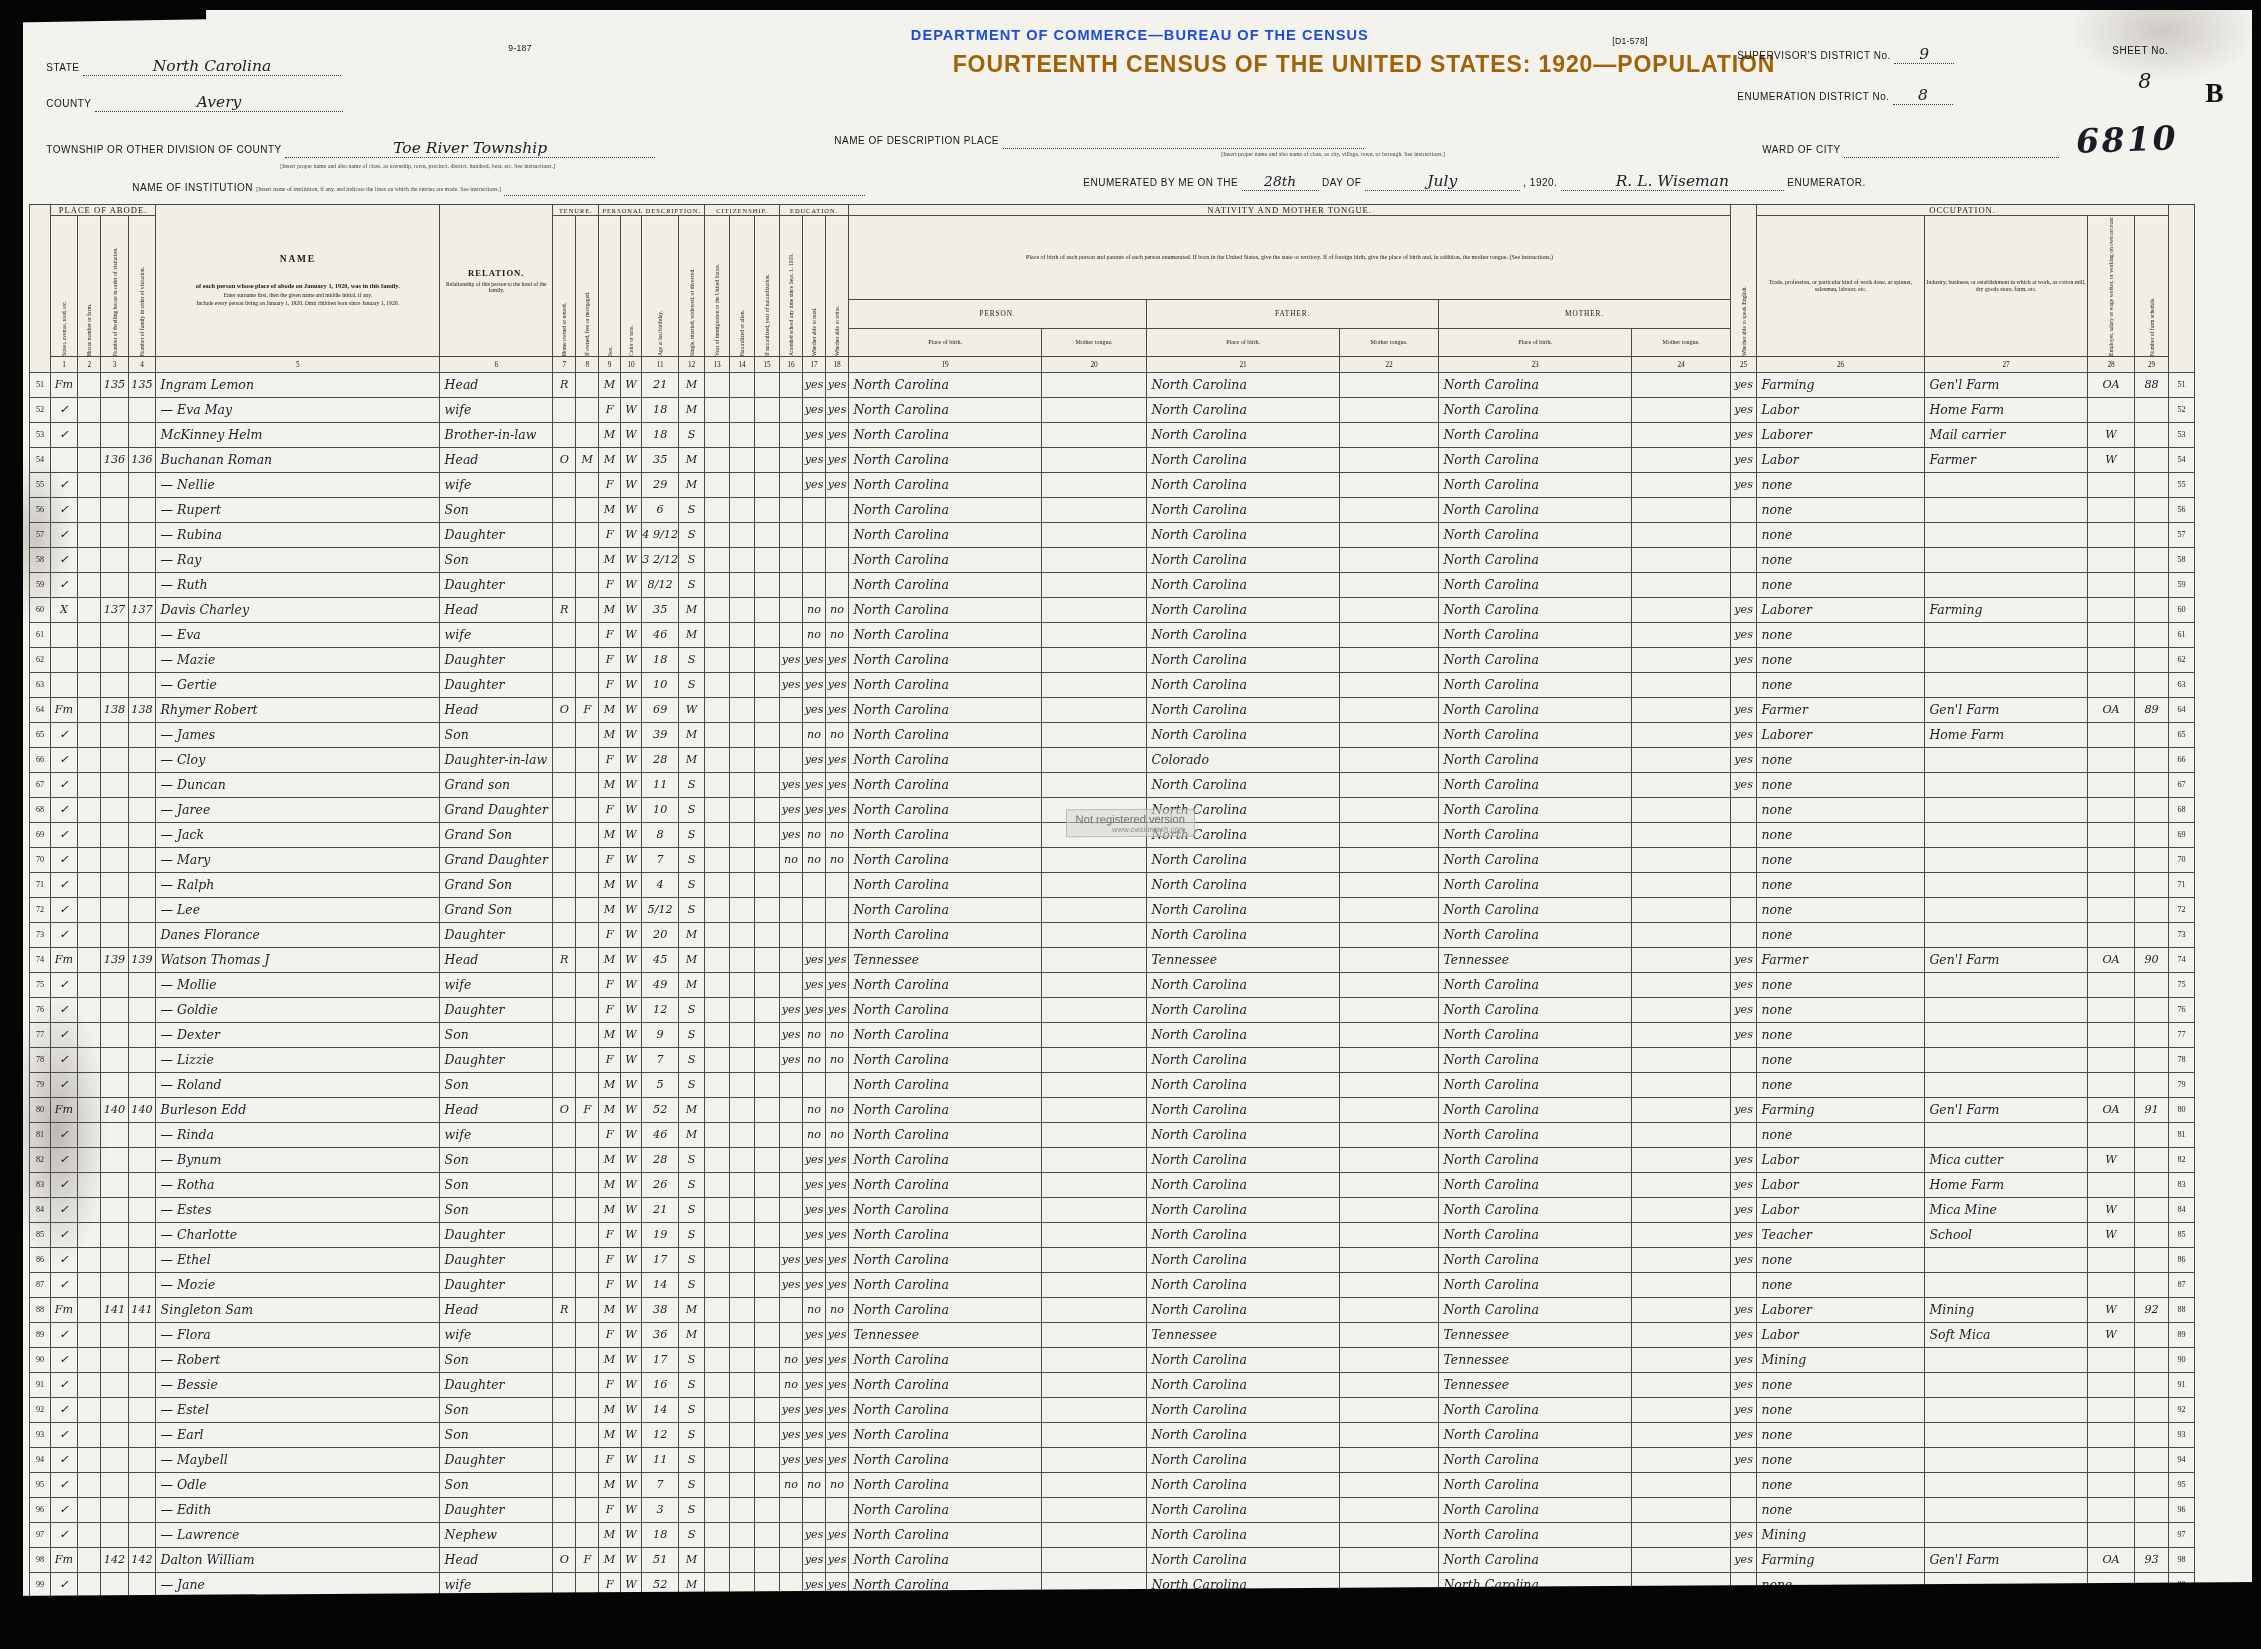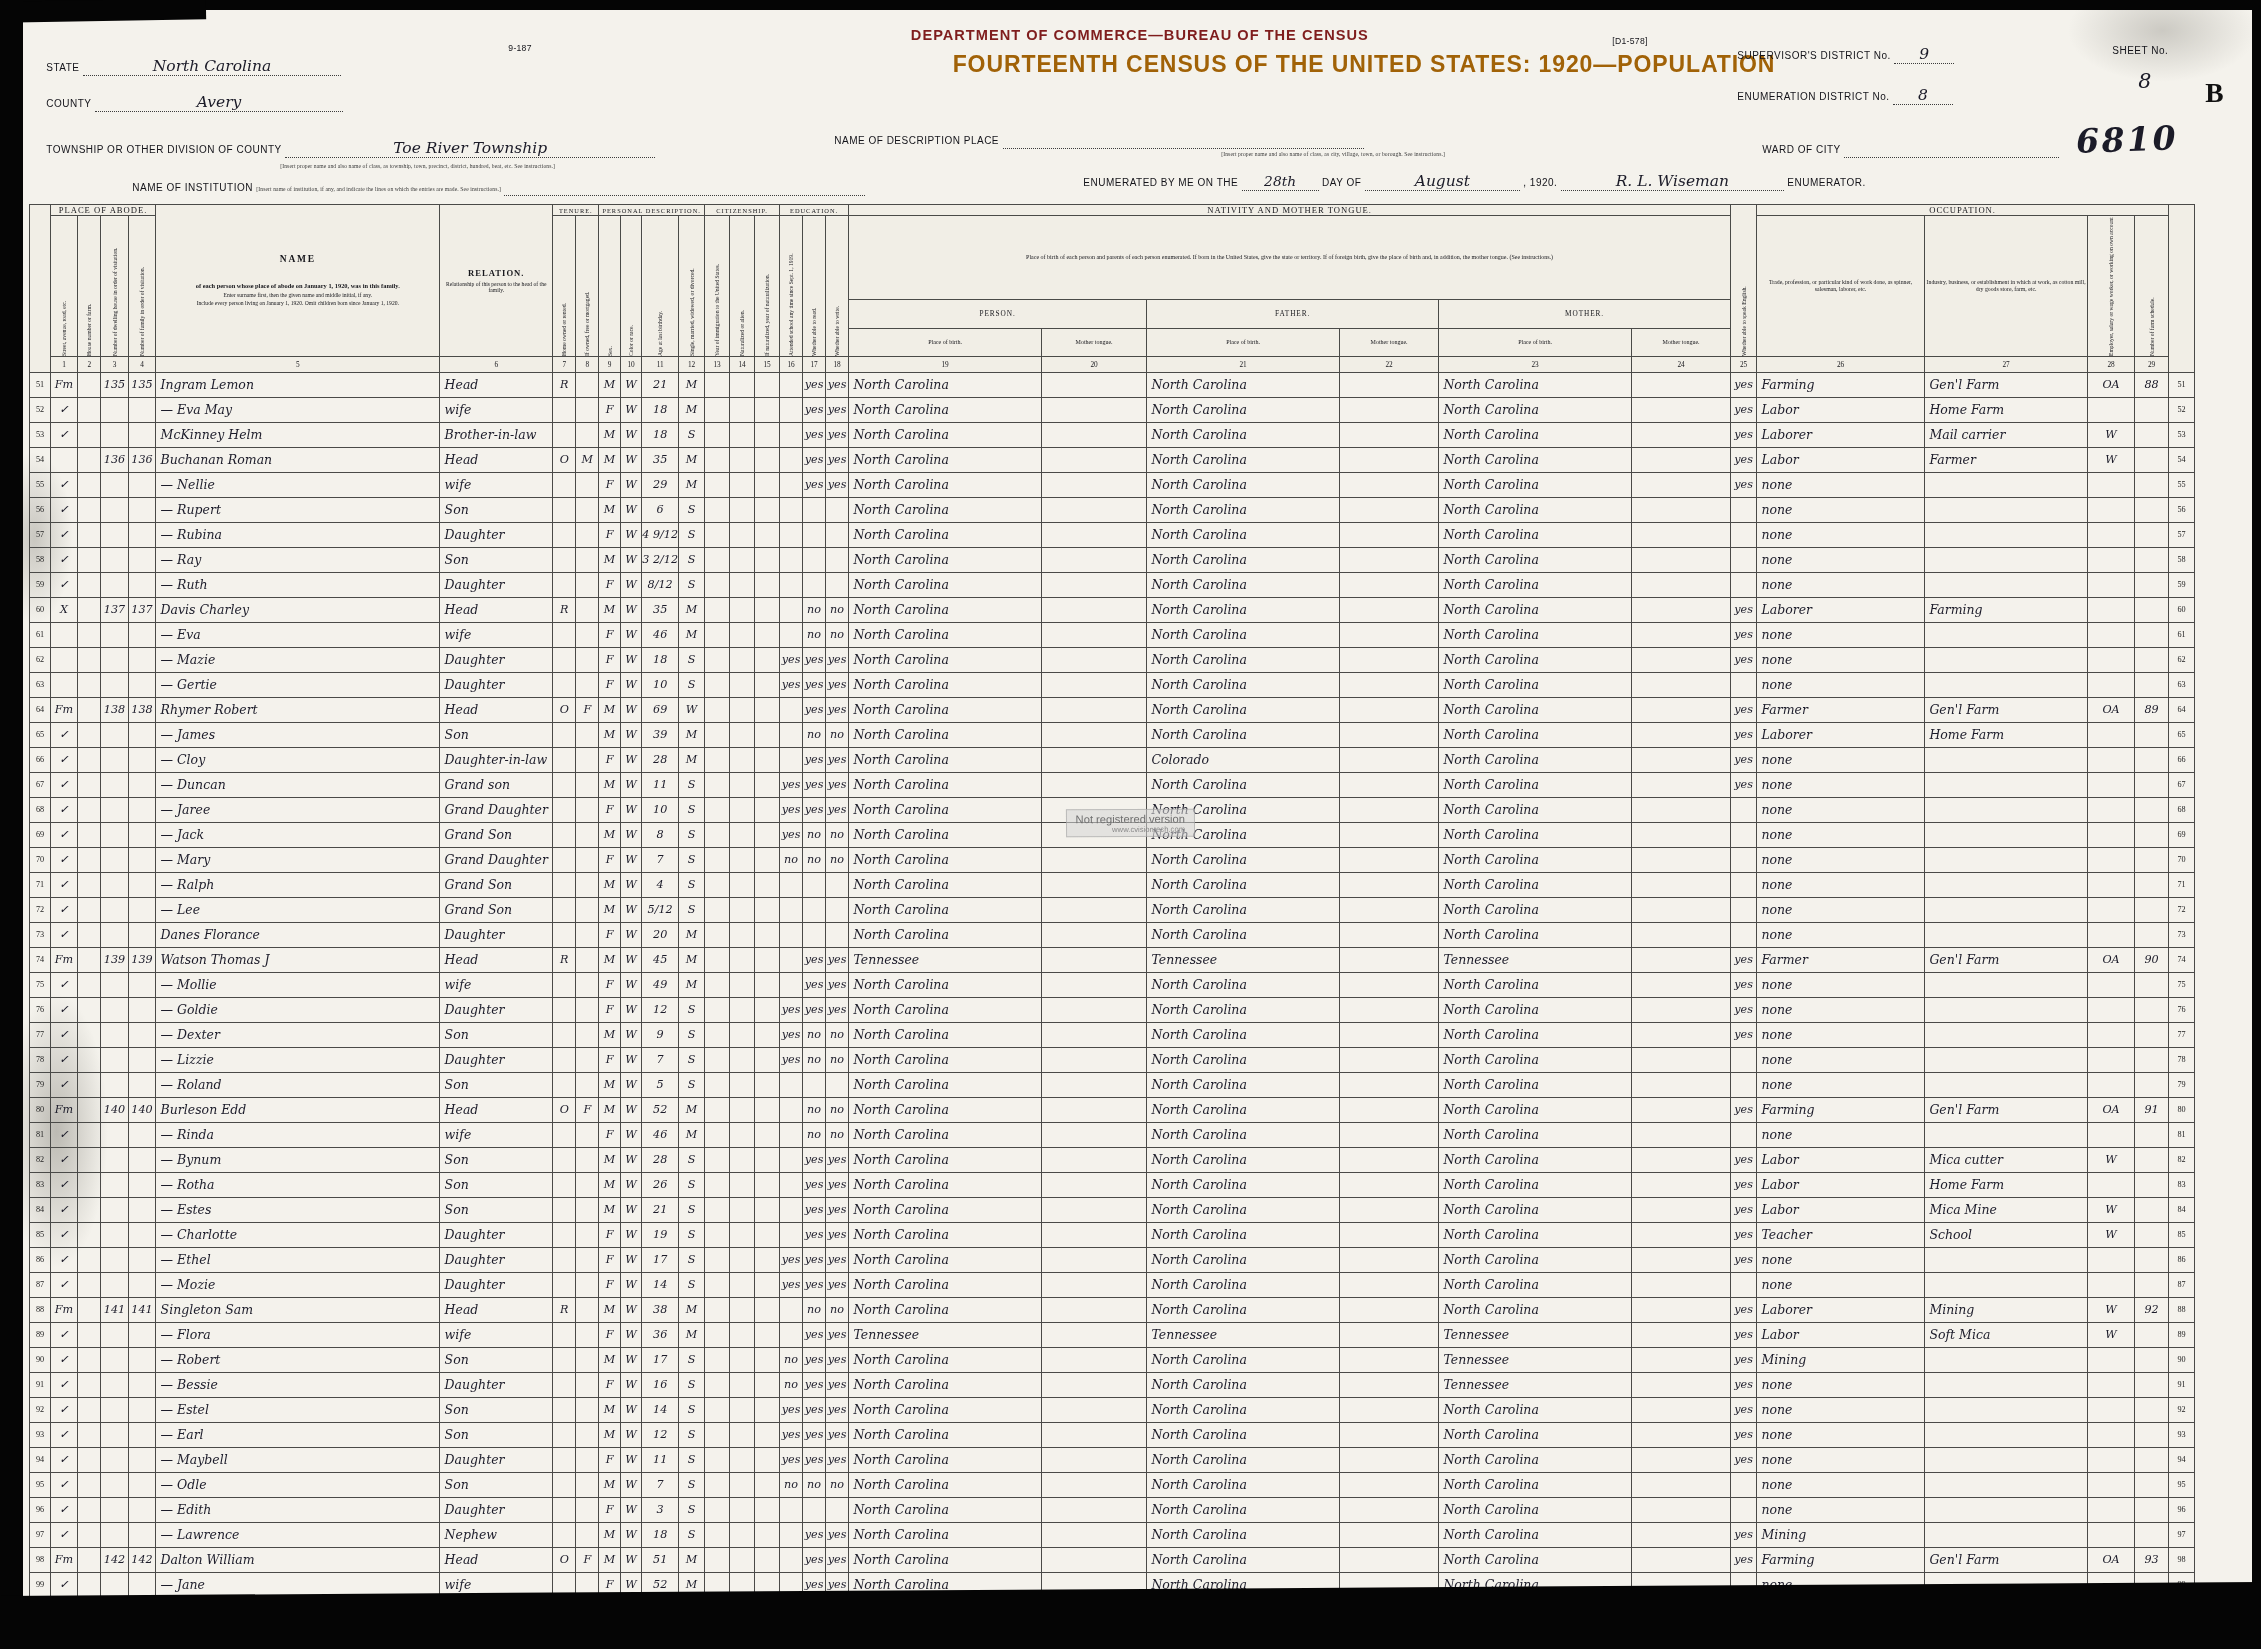--- a/index.html
+++ b/index.html
@@ -21,21 +21,21 @@
   .edge-right { right:0; top:0; width:9.5px; height:1649px; }
   .edge-bottom { left:-8.6px; bottom:-15.5px; width:2286px; height:76px; transform:rotate(-0.35deg); }
   
   .form-header { position:absolute; left:0; top:0; width:2230px; height:198px; }
   .abs { position:absolute; white-space:nowrap; }
   .lbl { font-family:"Liberation Sans", sans-serif; font-size:10px; letter-spacing:0.5px; color:#14141a; }
   .lbl-sm { font-family:"Liberation Sans", sans-serif; font-size:8.6px; letter-spacing:0.3px; color:#14141a; }
   .note { font-family:"Liberation Serif", serif; font-size:5.6px; color:#3a3a3a; letter-spacing:0.1px; }
   .hw { font-family:"DejaVu Serif", serif; font-style:italic; color:#1b1b28; }
   .fill { display:inline-block; border-bottom:1.3px dotted #3c3c3c; text-align:center; vertical-align:baseline; }
-  .dept-line { font-family:"Liberation Sans", sans-serif; font-weight:bold; font-size:14.6px; letter-spacing:1px; color:#7f1d1d; text-align:center; }
+  .dept-line { font-family:"Liberation Sans", sans-serif; font-weight:bold; font-size:14.6px; letter-spacing:1px; color:#1d4ed8; text-align:center; }
   .main-title { font-family:"Liberation Sans", sans-serif; font-weight:bold; font-size:23px; letter-spacing:0.9px; color:#a16207; text-align:right; }
   .hw-lg { font-size:15.5px; }
   .hw-md { font-size:13.8px; }
   .sheet-letter { font-family:"Liberation Serif", serif; font-weight:bold; font-size:27.5px; color:#111; }
   .stamp { font-size:33px; font-weight:bold; letter-spacing:2.6px; transform:rotate(-2deg); }
   
   .table-wrap { position:absolute; left:6.9px; top:199px; }
   table.census { border-collapse:collapse; table-layout:fixed; }
   .census th, .census td { border:0.9px solid #4a4a48; padding:0; overflow:hidden; }
   .census thead th { font-family:"Liberation Serif", serif; font-weight:normal; color:#17171c; background:#f1eee6; vertical-align:middle; }
@@ -110,21 +110,21 @@
     <div class="abs" style="left:812px; top:127px;">
       <span class="lbl">NAME OF DESCRIPTION PLACE</span>
       <span class="fill" style="width:361px;">&nbsp;</span>
     </div>
     <div class="abs note" style="left:1199px; top:146px;">[Insert proper name and also name of class, as city, village, town, or borough.  See instructions.]</div>
 
     <div class="abs" style="left:1061px; top:167px;">
       <span class="lbl">ENUMERATED BY ME ON THE</span>
       <span class="fill" style="width:77px;"><span class="hw hw-md">28th</span></span>
       <span class="lbl">DAY OF</span>
-      <span class="fill" style="width:155px;"><span class="hw hw-lg">August</span></span>
+      <span class="fill" style="width:155px;"><span class="hw hw-lg">July</span></span>
       <span class="lbl">, 1920.</span>
       <span class="fill" style="width:223px;"><span class="hw hw-lg">R. L. Wiseman</span></span>
       <span class="lbl">ENUMERATOR.</span>
     </div>
 
     <div class="abs" style="left:1715px; top:40px;">
       <span class="lbl">SUPERVISOR'S DISTRICT No.</span>
       <span class="fill" style="width:60px;"><span class="hw hw-lg">9</span></span>
     </div>
     <div class="abs" style="left:1715px; top:81px;">

